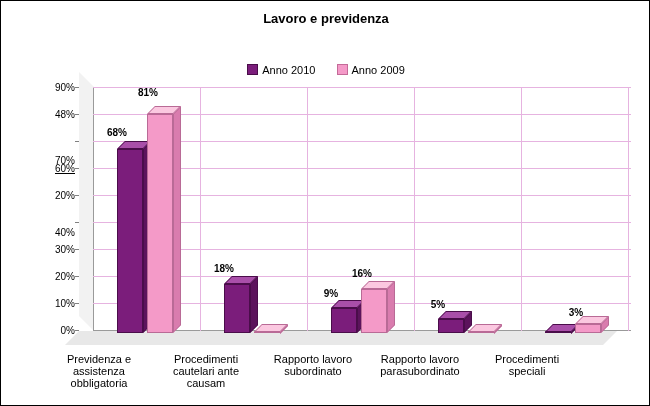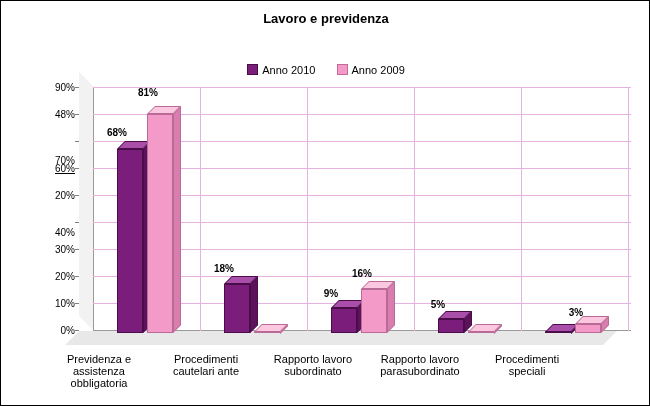--- a/index.html
+++ b/index.html
@@ -316,20 +316,21 @@
   <div class="bar-label" style="left:552px; top:306px;">3%</div>
 
   <div class="cat-label" style="left:42px; top:352px;">
     <div>Previdenza e</div>
     <div>assistenza</div>
     <div>obbligatoria</div>
   </div>
   <div class="cat-label" style="left:149px; top:352px;">
     <div>Procedimenti</div>
     <div>cautelari ante</div>
+    <div>causam</div>
   </div>
   <div class="cat-label" style="left:256px; top:352px;">
     <div>Rapporto lavoro</div>
     <div>subordinato</div>
   </div>
   <div class="cat-label" style="left:363px; top:352px;">
     <div>Rapporto lavoro</div>
     <div>parasubordinato</div>
   </div>
   <div class="cat-label" style="left:470px; top:352px;">

